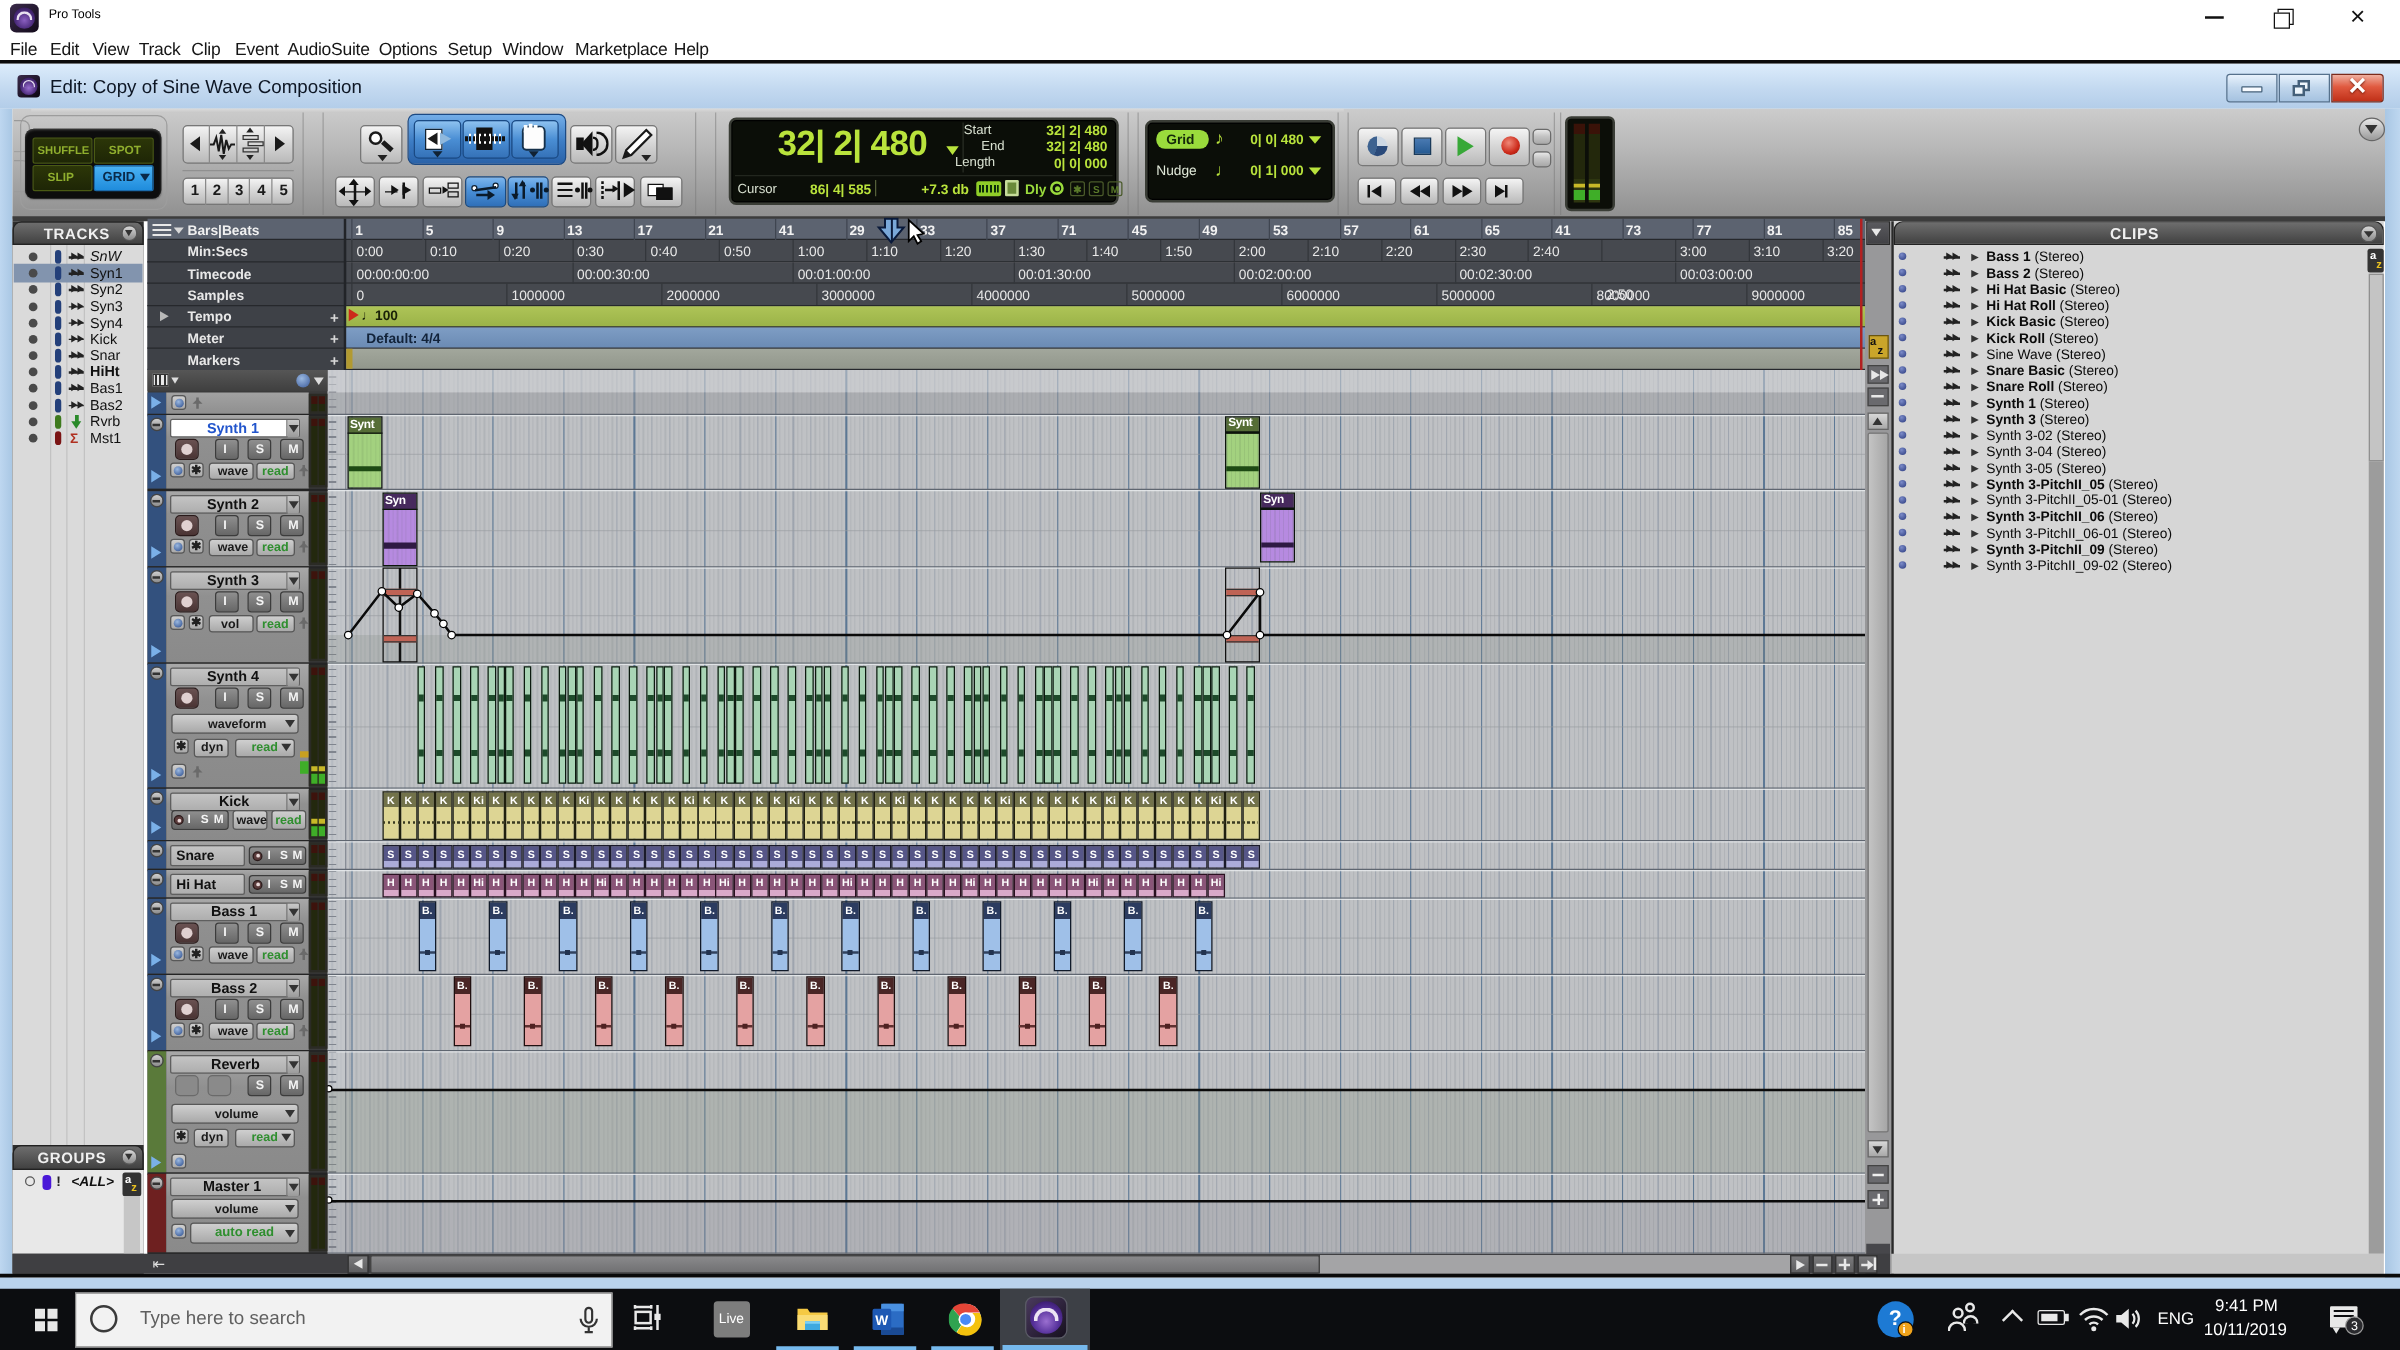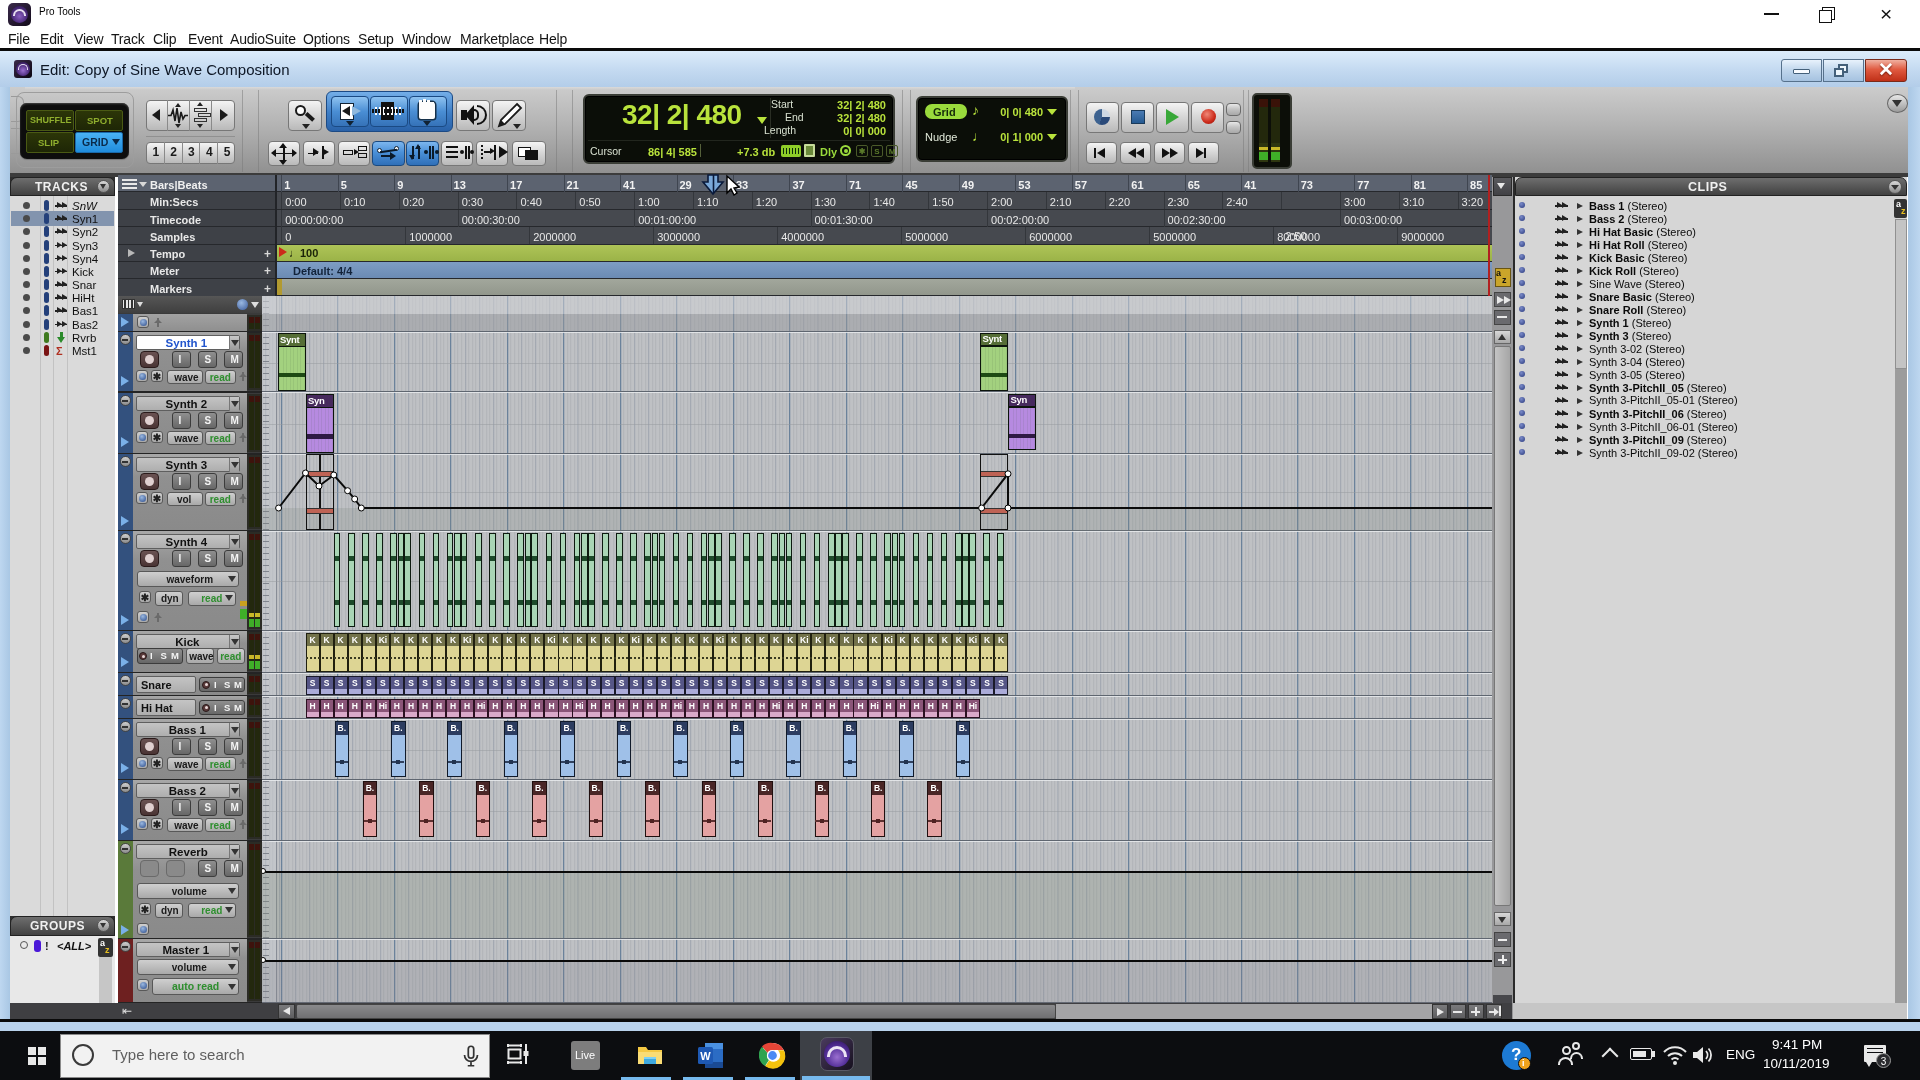--- a/index.html
+++ b/index.html
@@ -490,21 +490,21 @@
 <div class="a " style="left:44px;top:279.02px;width:5px;height:11px;background:#24407a;border-radius:2.5px"></div>
 <div class="a" style="left:57px;top:281.02px;width:0;height:0;border-style:solid;border-width:3.5px 0 3.5px 5px;border-color:transparent transparent transparent #222"></div>
 <div class="a" style="left:62px;top:281.02px;width:0;height:0;border-style:solid;border-width:3.5px 0 3.5px 5px;border-color:transparent transparent transparent #222"></div>
 <div class="a " style="left:55px;top:284.02px;width:12px;height:1.5px;background:#222"></div>
 <div class="a t " style="left:72px;top:279.02px;font-size:11.5px;color:#111;font-weight:normal;">Snar</div>
 <div class="a" style="left:23px;top:294.19px;width:7px;height:7px;border-radius:50%;background:#4a4a4a"></div>
 <div class="a " style="left:44px;top:292.19px;width:5px;height:11px;background:#24407a;border-radius:2.5px"></div>
 <div class="a" style="left:57px;top:294.19px;width:0;height:0;border-style:solid;border-width:3.5px 0 3.5px 5px;border-color:transparent transparent transparent #222"></div>
 <div class="a" style="left:62px;top:294.19px;width:0;height:0;border-style:solid;border-width:3.5px 0 3.5px 5px;border-color:transparent transparent transparent #222"></div>
 <div class="a " style="left:55px;top:297.19px;width:12px;height:1.5px;background:#222"></div>
-<div class="a t " style="left:72px;top:292.19px;font-size:11.5px;color:#111;font-weight:normal;">HiHt</div>
+<div class="a t " style="left:72px;top:292.19px;font-size:11.5px;color:#111;font-weight:bold;">HiHt</div>
 <div class="a" style="left:23px;top:307.36px;width:7px;height:7px;border-radius:50%;background:#4a4a4a"></div>
 <div class="a " style="left:44px;top:305.36px;width:5px;height:11px;background:#24407a;border-radius:2.5px"></div>
 <div class="a" style="left:57px;top:307.36px;width:0;height:0;border-style:solid;border-width:3.5px 0 3.5px 5px;border-color:transparent transparent transparent #222"></div>
 <div class="a" style="left:62px;top:307.36px;width:0;height:0;border-style:solid;border-width:3.5px 0 3.5px 5px;border-color:transparent transparent transparent #222"></div>
 <div class="a " style="left:55px;top:310.36px;width:12px;height:1.5px;background:#222"></div>
 <div class="a t " style="left:72px;top:305.36px;font-size:11.5px;color:#111;font-weight:normal;">Bas1</div>
 <div class="a" style="left:23px;top:320.53000000000003px;width:7px;height:7px;border-radius:50%;background:#4a4a4a"></div>
 <div class="a " style="left:44px;top:318.53000000000003px;width:5px;height:11px;background:#24407a;border-radius:2.5px"></div>
 <div class="a" style="left:57px;top:320.53000000000003px;width:0;height:0;border-style:solid;border-width:3.5px 0 3.5px 5px;border-color:transparent transparent transparent #222"></div>
 <div class="a" style="left:62px;top:320.53000000000003px;width:0;height:0;border-style:solid;border-width:3.5px 0 3.5px 5px;border-color:transparent transparent transparent #222"></div>

